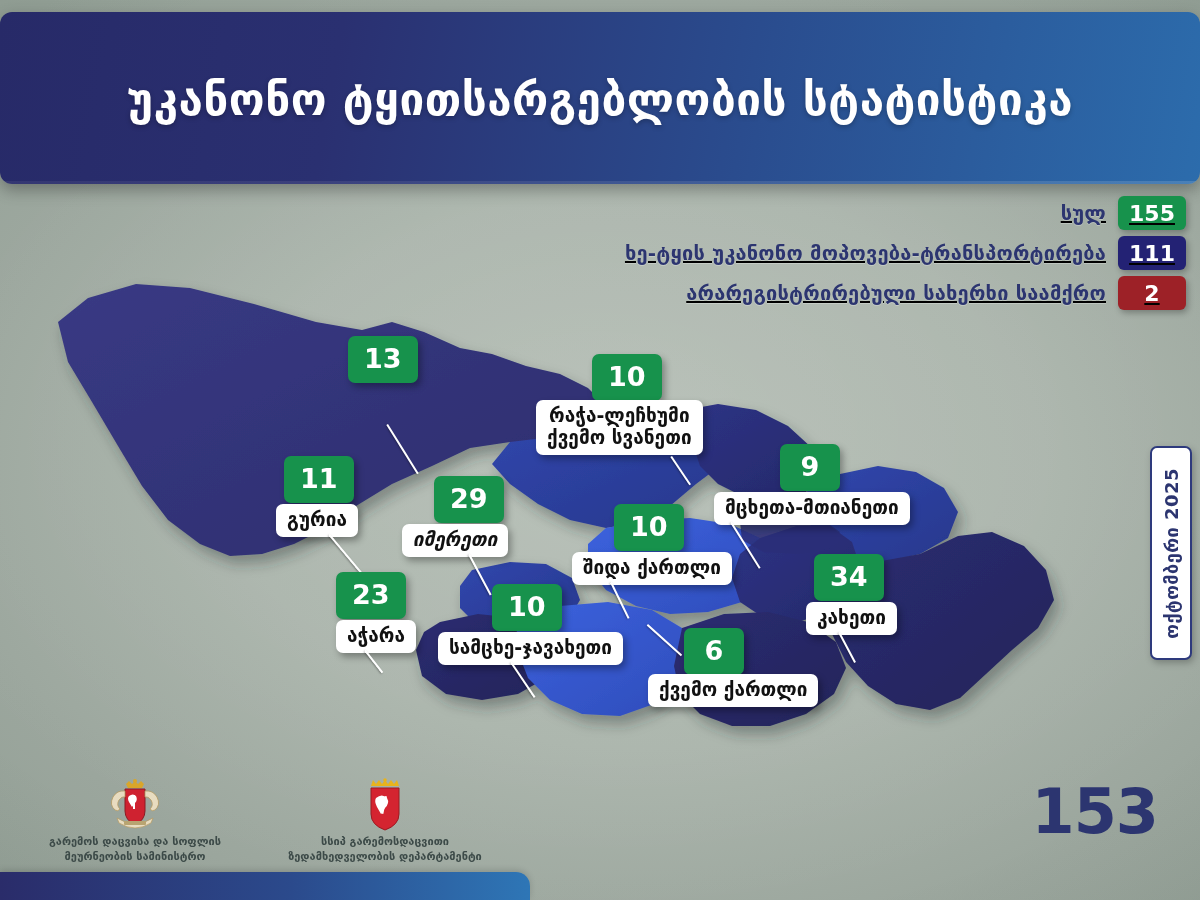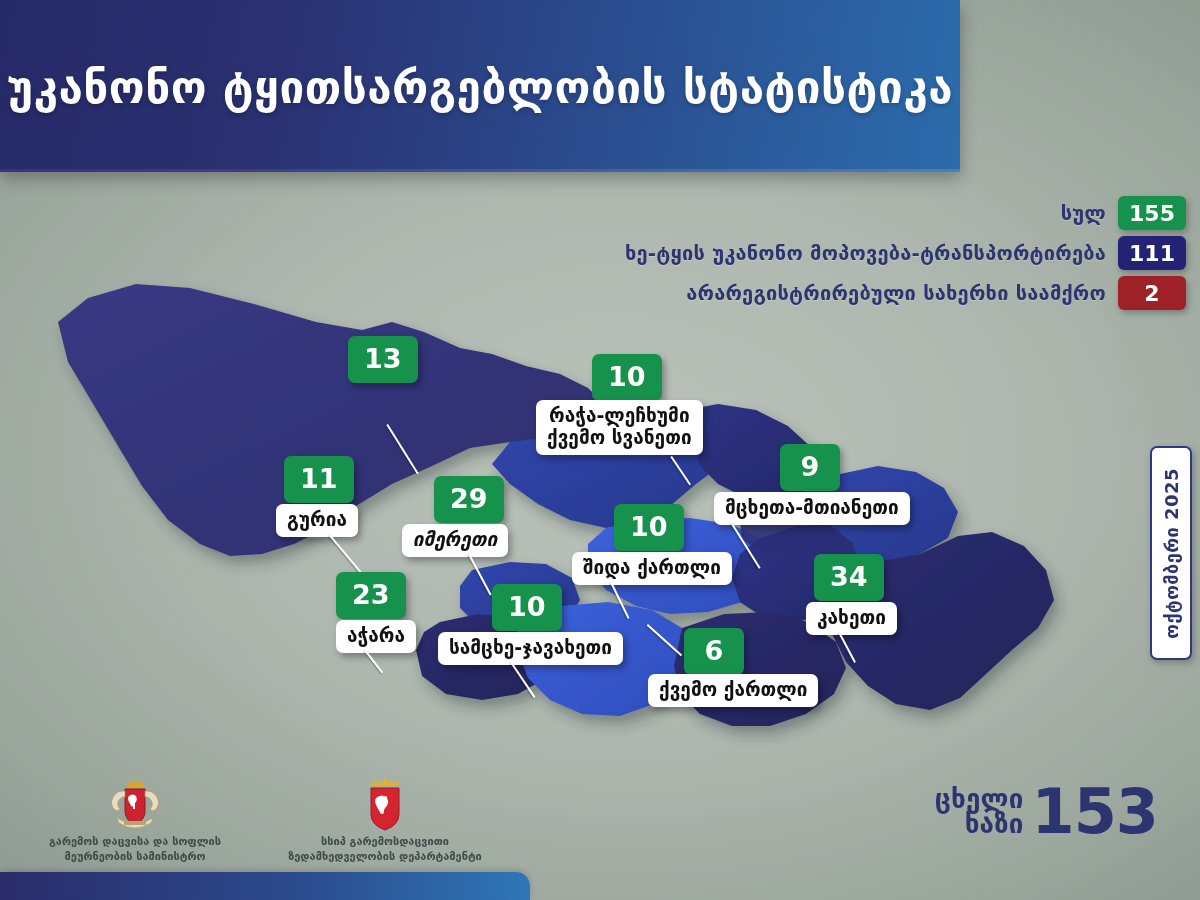--- a/index.html
+++ b/index.html
@@ -18,41 +18,42 @@
       radial-gradient(ellipse 900px 620px at 640px 470px, #b3bcb3 0%, #aab4ab 45%, #9ba69d 78%, #93a096 100%);
   }
   .bg-vig{
     position:absolute;inset:0;
     background:
       radial-gradient(ellipse 1400px 900px at 50% 48%, rgba(255,255,255,0.10) 0%, rgba(255,255,255,0.0) 55%, rgba(40,50,45,0.18) 100%);
   }
 
   
   .header{
-    position:absolute;left:0;top:0;width:960px;height:172px;
+    position:absolute;left:0;top:12px;width:1200px;height:172px;
     background:linear-gradient(100deg,#272a68 0%,#2a3071 28%,#2a4c8e 62%,#2c6cac 100%);
     display:flex;align-items:center;justify-content:center;
     box-shadow:0 6px 16px rgba(0,0,0,0.30);
     overflow:hidden;
+    border-radius:12px;
   }
   .header:after{
     content:"";position:absolute;left:0;right:0;bottom:0;height:3px;
     background:linear-gradient(90deg,rgba(255,255,255,.06),rgba(255,255,255,.14));
   }
   .header-title{
     color:#fff;font-size:44px;font-weight:700;letter-spacing:.5px;
     text-align:center;line-height:1.1;white-space:nowrap;
     text-shadow:0 2px 5px rgba(0,0,0,.25);
     transform:translateY(2px);
   }
 
   
   .legend{
     position:absolute;right:14px;top:196px;width:780px;
-    display:flex;flex-direction:column;align-items:center;gap:6px;
+    display:flex;flex-direction:column;align-items:center;gap:6px;text-decoration:underline;
   }
   .legend-row{display:flex;align-items:center;justify-content:flex-end;gap:12px;width:100%;}
   .legend-label{
     color:#2c3570;font-size:20px;font-weight:700;letter-spacing:.2px;white-space:nowrap;
     text-shadow:0 1px 0 rgba(255,255,255,0.25);
   }
   .legend-badge{
     min-width:52px;height:34px;border-radius:6px;
     display:flex;align-items:center;justify-content:center;
     color:#fff;font-size:22px;font-weight:700;padding:0 8px;
@@ -333,22 +334,18 @@
         <circle cx="20" cy="22" r="3" fill="#fff"></circle>
         <rect x="21" y="18" width="2.2" height="18" fill="#fff" transform="rotate(12 22 27)"></rect>
       </svg>
       <div class="logo-cap">სსიპ გარემოსდაცვითი
 ზედამხედველობის დეპარტამენტი</div>
     </div>
 
   </div>
 
   <div class="hotline">
-    <div class="hotline-words">
-      <div>ცხელი</div>
-      <div>ხაზი</div>
-    </div>
     <div class="hotline-num">153</div>
   </div>
 
   <div class="bottom-bar"></div>
 
 </div>
 
 </body></html>

